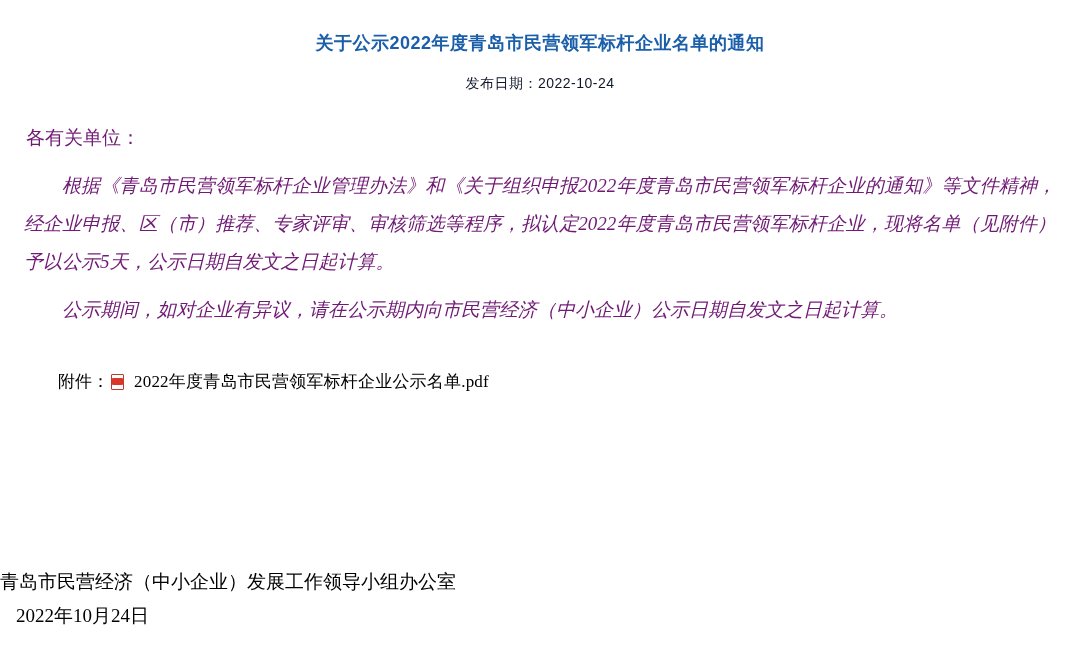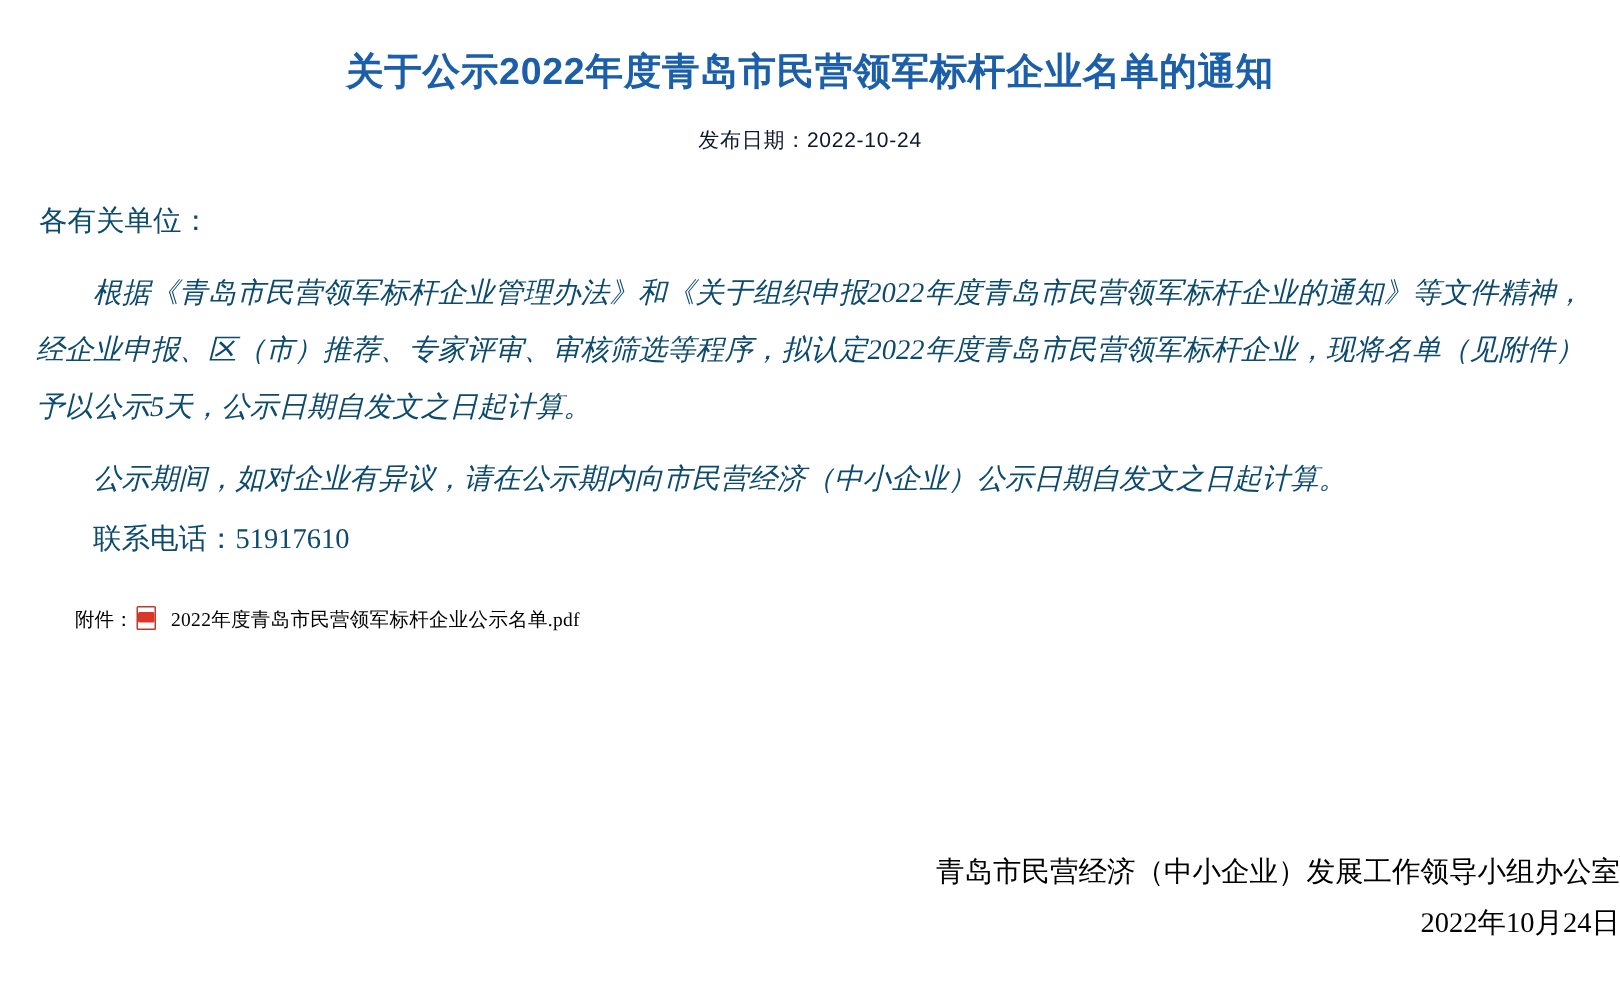--- a/index.html
+++ b/index.html
@@ -18,62 +18,62 @@
     position: relative;
     width: 1080px;
     height: 663px;
     box-sizing: border-box;
     padding: 0 24px;
   }
   .doc-title {
     text-align: center;
     font-family: "Liberation Sans", "DejaVu Sans", sans-serif;
     font-weight: bold;
-    font-size: 25px;
+    font-size: 18px;
     color: #1b5faa;
     letter-spacing: 0.5px;
     margin-top: 32px;
     line-height: 1.3;
   }
   .doc-date {
     text-align: center;
     font-family: "Liberation Sans", "DejaVu Sans", sans-serif;
     font-size: 14px;
     color: #0f172a;
     margin-top: 20px;
     letter-spacing: 0.5px;
   }
   .body-text {
     font-size: 19px;
     line-height: 38px;
-    color: #0c4a6e;
+    color: #701a75;
     margin: 0;
   }
   .salutation {
     margin-top: 26px;
     margin-left: 2px;
   }
   .para {
     margin-top: 10px;
     text-align: justify;
     text-justify: inter-ideograph;
   }
   .indent {
     text-indent: 2em;
     font-style: italic;
   }
   .contact {
     text-indent: 2em;
     margin-top: 2px;
   }
   .attachment-row {
-    margin-top: 15px;
+    margin-top: 34px;
     text-indent: 2em;
     display: block;
-    font-size: 13px;
+    font-size: 17px;
     line-height: 38px;
   }
   .pdf-icon {
     display: inline-block;
     position: relative;
     width: 13px;
     height: 15px;
     vertical-align: -2px;
     margin: 0 10px 0 2px;
   }
@@ -93,21 +93,21 @@
     border-radius: 1px;
   }
   .attachment-name {
     letter-spacing: 0.2px;
   }
   .signature {
     position: absolute;
     left: 0;
     right: 0;
     bottom: 62px;
-    text-align: right;
+    text-align: left;
     font-size: 19px;
     line-height: 34px;
   }
   .sign-org {
     display: block;
   }
   .sign-date {
     display: block;
     margin-left: 16px;
   }
@@ -120,21 +120,20 @@
   <h1 class="doc-title">关于公示2022年度青岛市民营领军标杆企业名单的通知</h1>
 
   <div class="doc-date">发布日期：2022-10-24</div>
 
   <p class="body-text salutation">各有关单位：</p>
 
   <p class="body-text para indent">根据《青岛市民营领军标杆企业管理办法》和《关于组织申报2022年度青岛市民营领军标杆企业的通知》等文件精神，经企业申报、区（市）推荐、专家评审、审核筛选等程序，拟认定2022年度青岛市民营领军标杆企业，现将名单（见附件）予以公示5天，公示日期自发文之日起计算。</p>
 
   <p class="body-text para indent">公示期间，如对企业有异议，请在公示期内向市民营经济（中小企业）公示日期自发文之日起计算。</p>
 
-  <p class="body-text contact">联系电话：51917610</p>
 
   <div class="attachment-row">
     <span>附件：</span><span class="pdf-icon"><span class="sheet"></span><span class="mark"></span></span><span class="attachment-name">2022年度青岛市民营领军标杆企业公示名单.pdf</span>
   </div>
 
   <div class="signature">
     <span class="sign-org">青岛市民营经济（中小企业）发展工作领导小组办公室</span>
     <span class="sign-date">2022年10月24日</span>
   </div>
 

